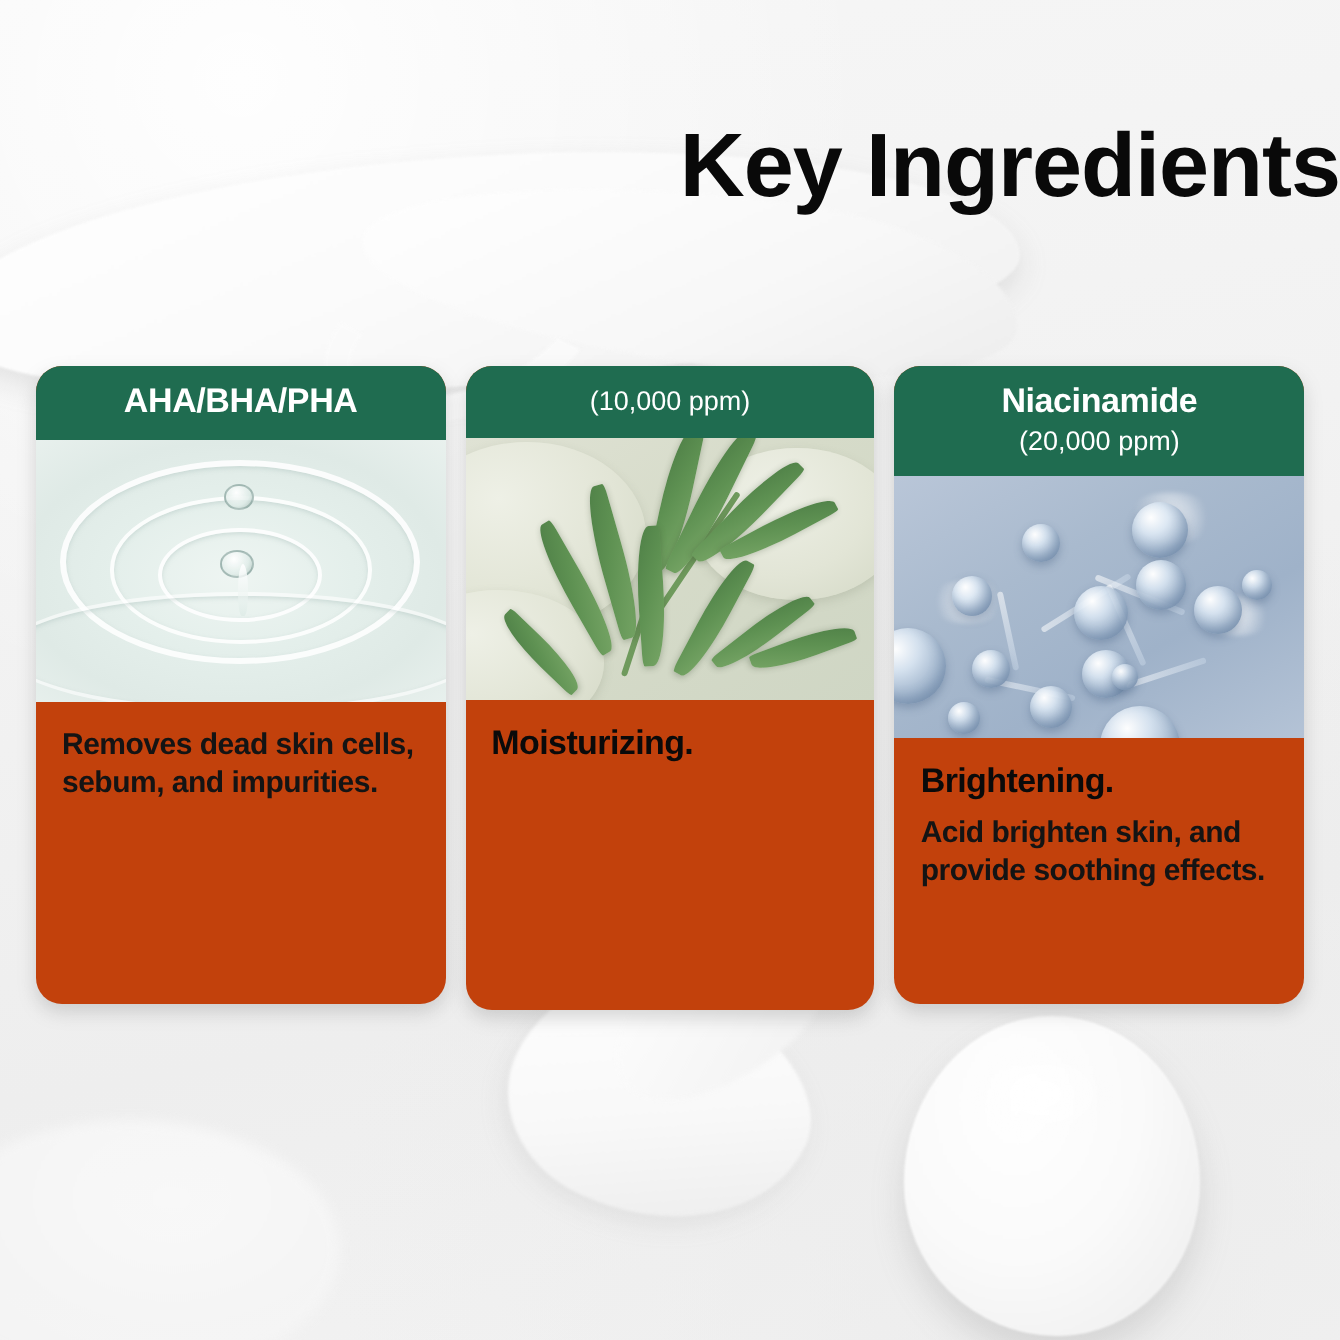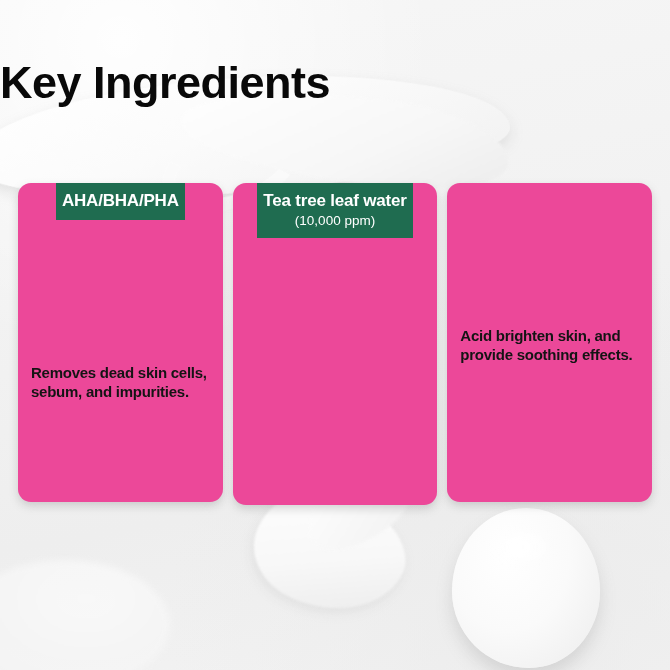--- a/index.html
+++ b/index.html
@@ -107,47 +107,46 @@
     background: radial-gradient(ellipse at 60% 30%, #fbfbfb 0%, #f2f2f2 100%);
     border-radius: 50%;
     filter: blur(3px);
     opacity: .8;
   }
 
   
   .title {
     position: absolute;
     top: 57px; left: 0; right: 0;
-    text-align: left;
+    text-align: right;
     font-size: 45px;
     font-weight: bold;
     letter-spacing: -0.5px;
     color: #090909;
     font-family: "Liberation Sans", sans-serif;
     z-index: 5;
   }
 
   
   .cards {
     position: absolute;
     top: 183px; left: 18px;
     width: 634px;
     display: flex;
     gap: 10px;
     z-index: 4;
   }
   .card {
     width: 205px;
-    background: #ec4899;
+    background: #c2410c;
     border-radius: 13px;
     overflow: hidden;
     box-shadow: 0 4px 9px rgba(120,120,120,.28);
     display: flex;
     flex-direction: column;
-    align-items: center;
   }
   .card-head {
     background: #1f6c50;
     color: #ffffff;
     text-align: center;
     padding: 8px 6px 9px;
   }
   .card-head .name {
     font-size: 17px;
     font-weight: bold;
@@ -311,21 +310,20 @@
         <div class="drop-stem"></div>
       </div>
     </div>
     <div class="card-body">
       <div class="desc">Removes dead skin cells, sebum, and impurities.</div>
     </div>
   </div>
 
   <div class="card card-2">
     <div class="card-head">
-      <div class="name">Tea tree leaf water</div>
       <div class="sub">(10,000 ppm)</div>
     </div>
     <div class="card-img img-leaf">
       <div class="pebble p1"></div>
       <div class="pebble p2"></div>
       <div class="pebble p3"></div>
       <div class="stem s1"></div>
       <div class="stem s2"></div>
       <div class="leaf l1"></div>
       <div class="leaf l2"></div>
@@ -333,24 +331,29 @@
       <div class="leaf l4"></div>
       <div class="leaf l5"></div>
       <div class="leaf l6"></div>
       <div class="leaf l7"></div>
       <div class="leaf l8"></div>
       <div class="leaf l9"></div>
       <div class="leaf l10"></div>
       <div class="leaf l11"></div>
     </div>
     <div class="card-body">
+      <div class="benefit">Moisturizing.</div>
     </div>
   </div>
 
   <div class="card card-3">
+    <div class="card-head">
+      <div class="name">Niacinamide</div>
+      <div class="sub">(20,000 ppm)</div>
+    </div>
     <div class="card-img img-mol">
       <div class="glow" style="left:56%;top:6%;width:46px;height:26px;"></div>
       <div class="glow" style="left:8%;top:40%;width:40px;height:22px;"></div>
       <div class="glow" style="left:74%;top:46%;width:38px;height:20px;"></div>
 
       <div class="bond" style="left:34%;top:47%;width:52px;transform:rotate(-32deg);"></div>
       <div class="bond" style="left:48%;top:44%;width:48px;transform:rotate(22deg);"></div>
       <div class="bond" style="left:46%;top:56%;width:44px;transform:rotate(66deg);"></div>
       <div class="bond" style="left:18%;top:58%;width:40px;transform:rotate(78deg);"></div>
       <div class="bond" style="left:22%;top:80%;width:46px;transform:rotate(12deg);"></div>
@@ -365,17 +368,18 @@
       <div class="sphere" style="left:14%;top:38%;width:20px;height:20px;"></div>
       <div class="sphere" style="left:46%;top:66%;width:24px;height:24px;"></div>
       <div class="sphere" style="left:19%;top:66%;width:19px;height:19px;"></div>
       <div class="sphere" style="left:33%;top:80%;width:21px;height:21px;"></div>
       <div class="sphere" style="left:-6%;top:58%;width:38px;height:38px;"></div>
       <div class="sphere" style="left:50%;top:88%;width:40px;height:40px;"></div>
       <div class="sphere" style="left:13%;top:86%;width:16px;height:16px;"></div>
       <div class="sphere" style="left:53%;top:72%;width:13px;height:13px;"></div>
     </div>
     <div class="card-body">
+      <div class="benefit">Brightening.</div>
       <div class="desc">Acid brighten skin, and provide soothing effects.</div>
     </div>
   </div>
 
 </div>
 
 </body></html>

